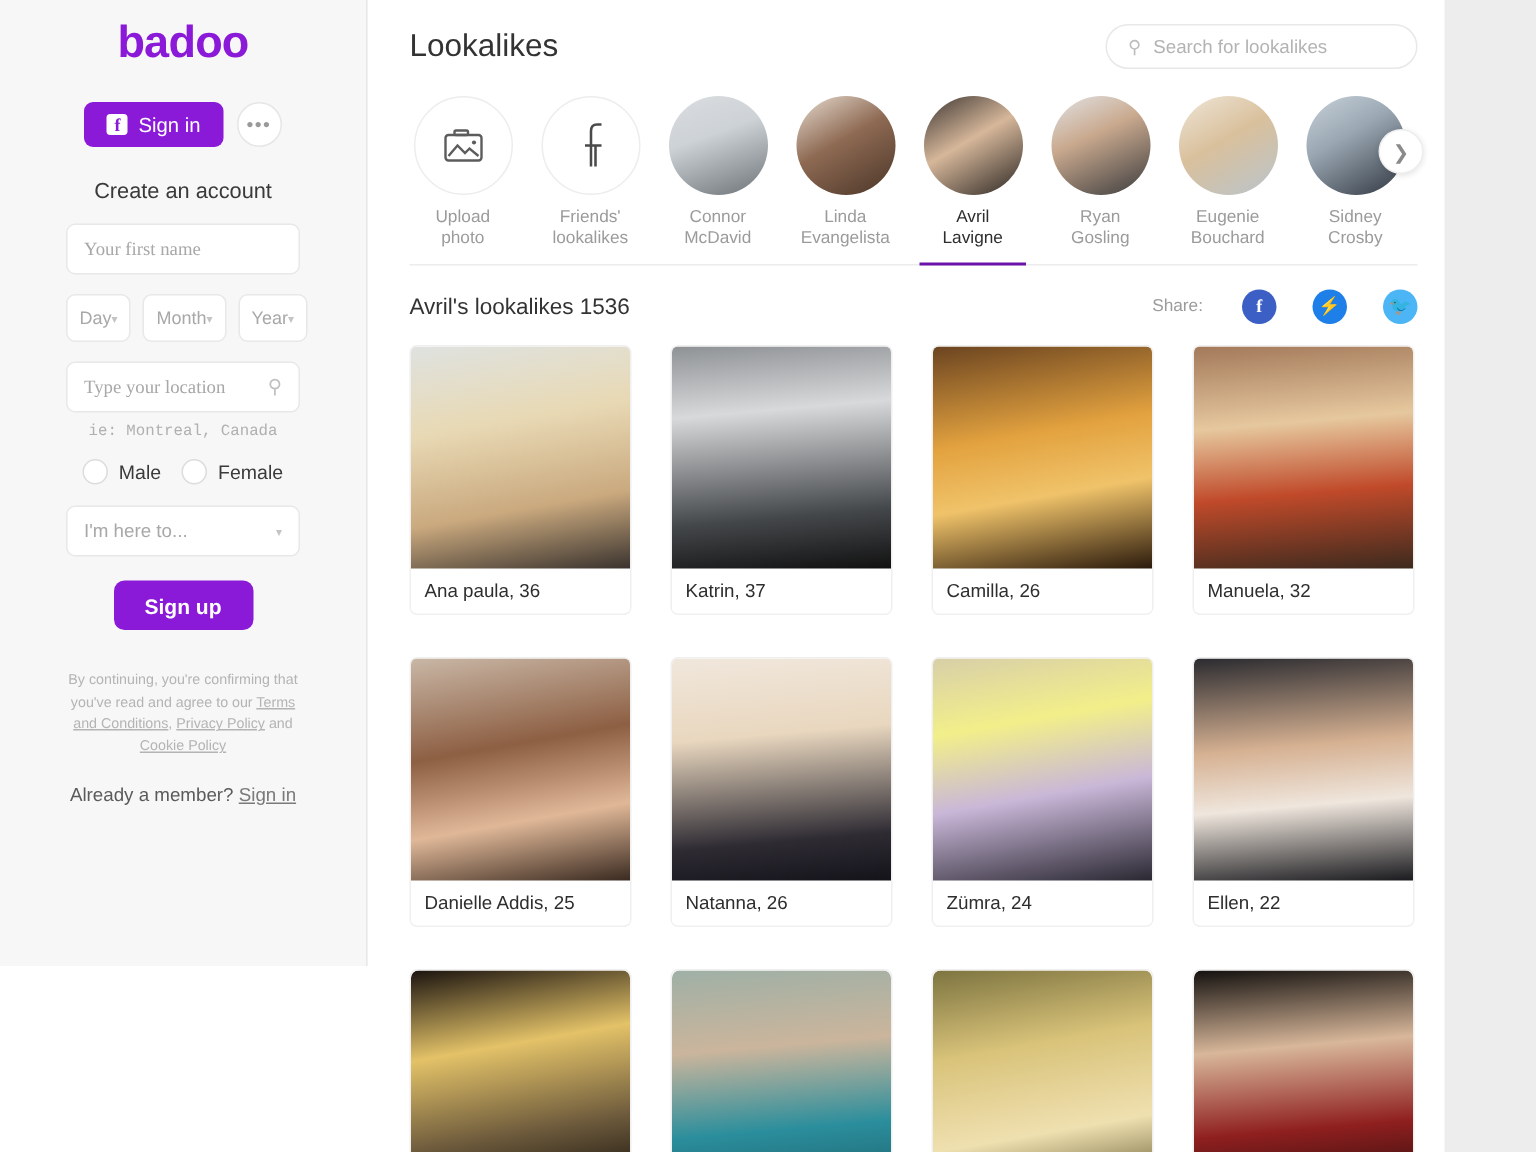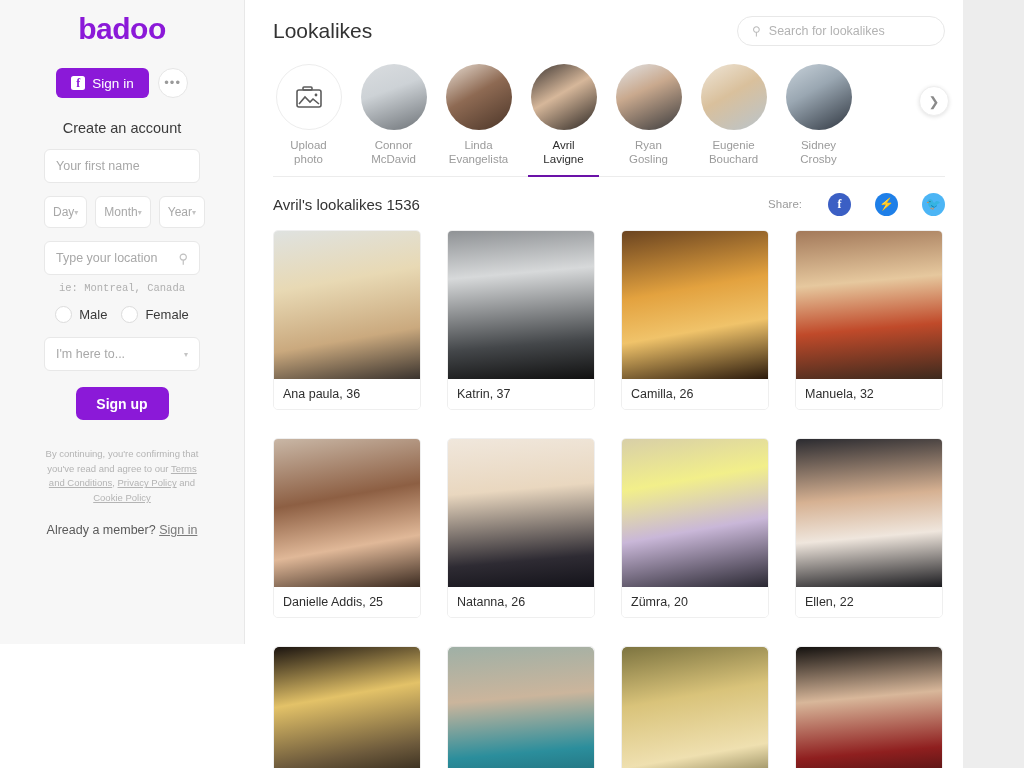--- a/index.html
+++ b/index.html
@@ -60,21 +60,21 @@
   .create-title {
     margin-top: 22px;
     font-size: 14.5px; color: #3a3a3a;
   }
   .field {
     width: 100%; height: 34px;
     margin-top: 13px;
     background: #fff;
     border: 1px solid #e8e8e8; border-radius: 6px;
     font-size: 12.5px; color: #a8a8a8;
-    font-family: Liberation Sans, sans-serif;
+    font-family: Liberation Serif, serif;
     padding: 0 11px;
     text-align: left;
     display: flex; align-items: center;
   }
   .field input {
     border: none; outline: none; width: 100%;
     font-size: 12.5px; color: #555; font-family: inherit; background: transparent;
   }
   .field input::placeholder { color: #a8a8a8; }
   .dob { display: flex; gap: 8px; margin-top: 13px; }
@@ -321,20 +321,33 @@
                 <circle cx="20" cy="9" r="1.4" fill="#5c5c5c" stroke="none"></circle>
               </svg>
             </div>
           </div>
           <div class="cele-label">
             <div>Upload</div>
             <div>photo</div>
           </div>
         </div>
         <div class="cele">
+          <div class="avatar ring">
+            <div class="fb-icon">
+              <svg width="18" height="30" viewBox="0 0 18 30" fill="none" stroke="#4a4a4a" stroke-width="1.7">
+                <path d="M12 29V15h4M5 15h11M16 1h-3c-3 0-4 2-4 4.5V29"></path>
+              </svg>
+            </div>
+          </div>
+          <div class="cele-label">
+            <div>Friends'</div>
+            <div>lookalikes</div>
+          </div>
+        </div>
+        <div class="cele">
           <div class="avatar" style="background: linear-gradient(160deg, rgb(218, 221, 224) 0%, rgb(205, 210, 214) 40%, rgb(110, 115, 120) 100%);"></div>
           <div class="cele-label">
             <div>Connor</div>
             <div>McDavid</div>
           </div>
         </div>
         <div class="cele">
           <div class="avatar" style="background: linear-gradient(150deg, rgb(232, 221, 210) 0%, rgb(142, 106, 83) 45%, rgb(75, 53, 40) 100%);"></div>
           <div class="cele-label">
             <div>Linda</div>
@@ -402,21 +415,21 @@
         <div class="card">
           <div class="card-img" style="background: linear-gradient(170deg, rgb(201, 183, 166) 0%, rgb(141, 95, 67) 40%, rgb(224, 184, 152) 70%, rgb(58, 42, 32) 100%);"></div>
           <div class="card-name">Danielle Addis, 25</div>
         </div>
         <div class="card">
           <div class="card-img" style="background: linear-gradient(175deg, rgb(240, 231, 220) 0%, rgb(233, 215, 191) 35%, rgb(46, 43, 51) 80%, rgb(20, 19, 26) 100%);"></div>
           <div class="card-name">Natanna, 26</div>
         </div>
         <div class="card">
           <div class="card-img" style="background: linear-gradient(170deg, rgb(216, 207, 168) 0%, rgb(242, 239, 138) 30%, rgb(201, 183, 216) 60%, rgb(42, 40, 50) 100%);"></div>
-          <div class="card-name">Zümra, 20</div>
+          <div class="card-name">Zümra, 24</div>
         </div>
         <div class="card">
           <div class="card-img" style="background: linear-gradient(175deg, rgb(43, 43, 48) 0%, rgb(214, 177, 146) 40%, rgb(239, 230, 221) 65%, rgb(26, 26, 30) 100%);"></div>
           <div class="card-name">Ellen, 22</div>
         </div>
         <div class="card nolabel">
           <div class="card-img" style="background: linear-gradient(170deg, rgb(27, 20, 16) 0%, rgb(227, 194, 104) 35%, rgb(109, 90, 60) 70%, rgb(14, 11, 8) 100%);"></div>
         </div>
         <div class="card nolabel">
           <div class="card-img" style="background: linear-gradient(175deg, rgb(159, 176, 166) 0%, rgb(203, 181, 156) 35%, rgb(43, 142, 156) 70%, rgb(29, 95, 107) 100%);"></div>

